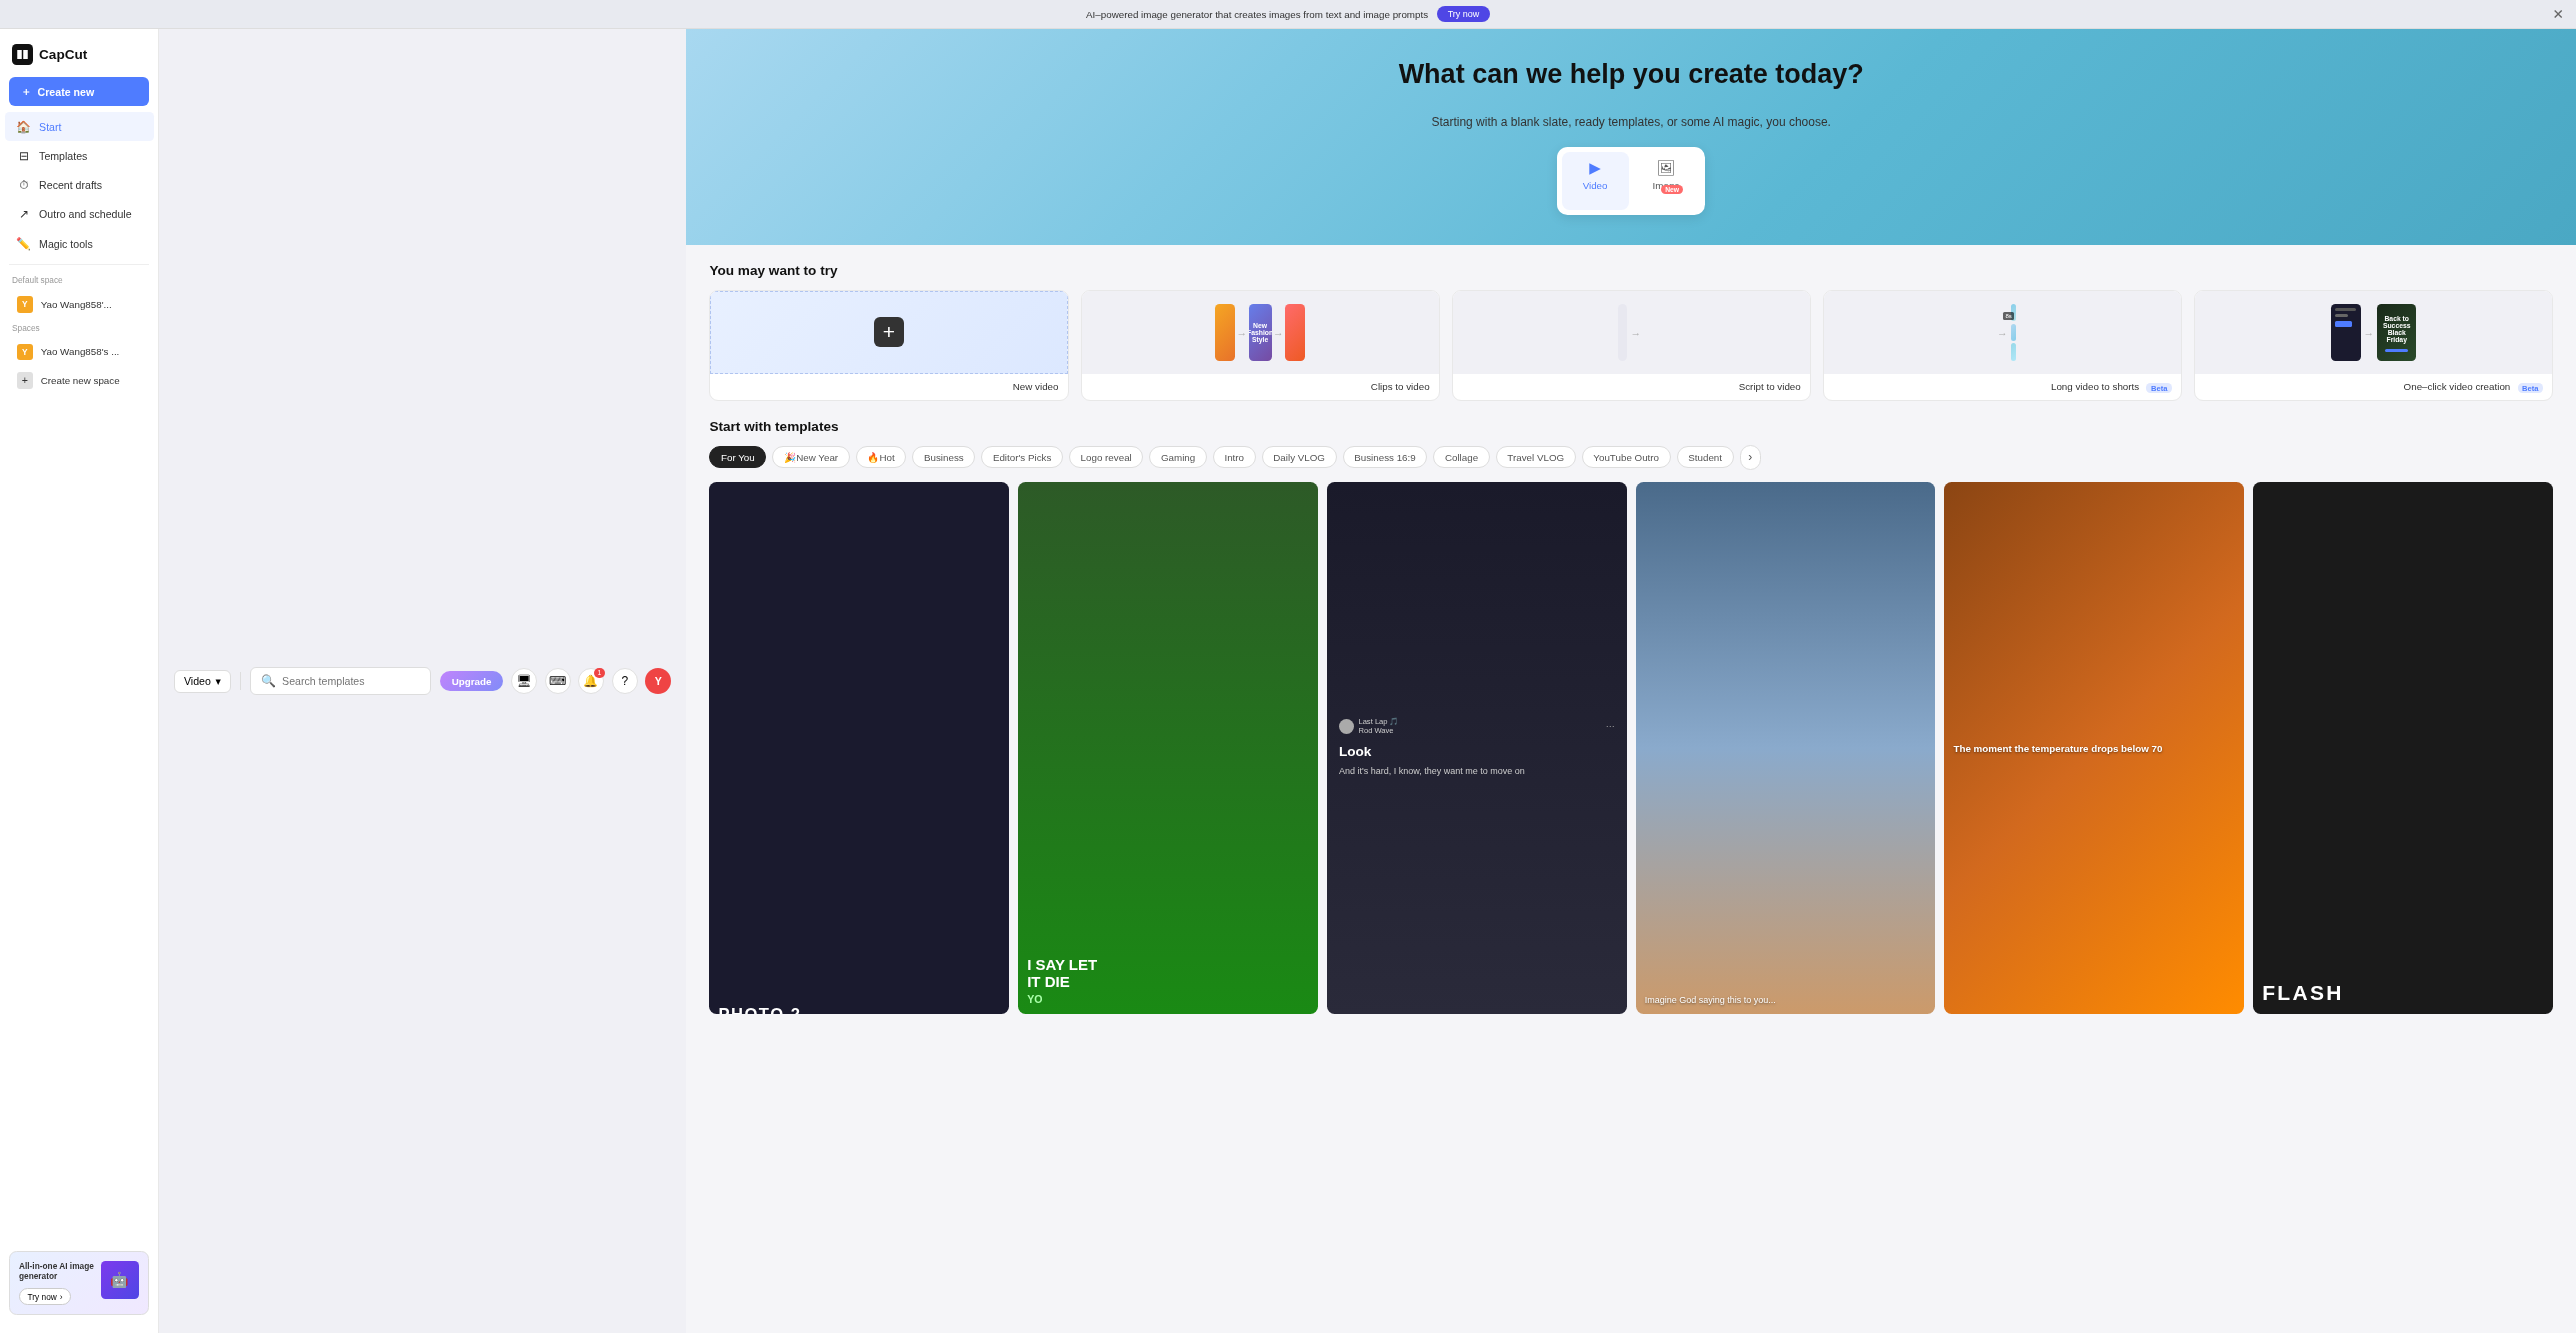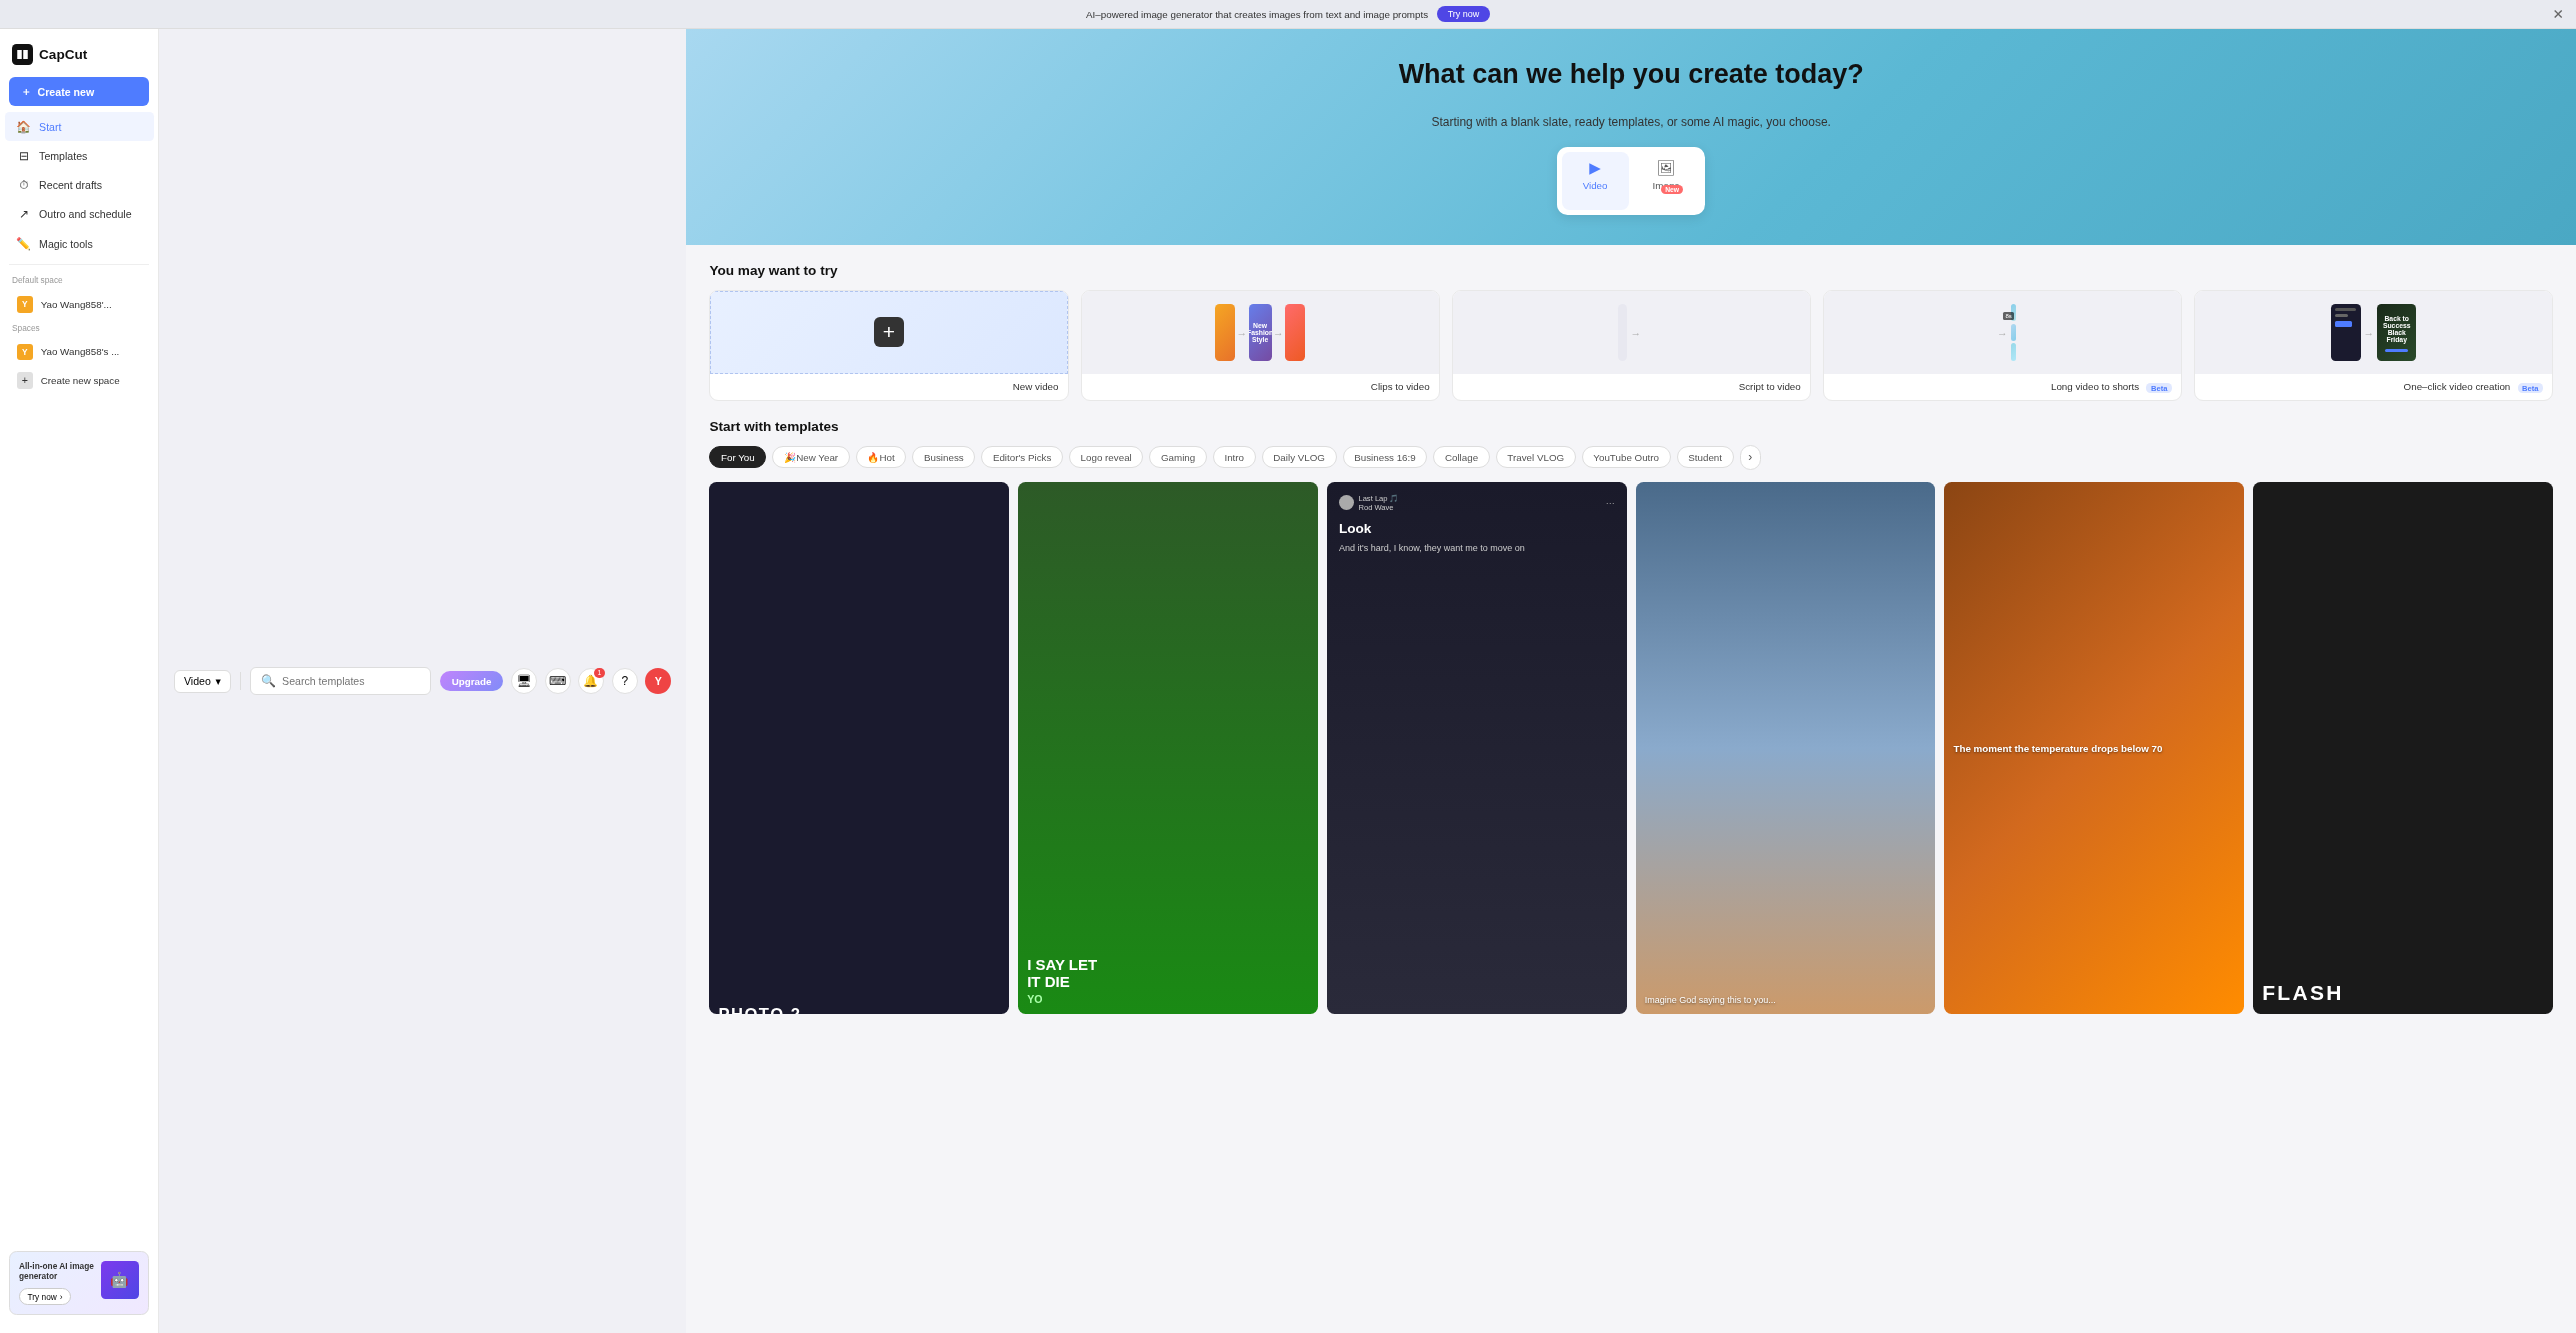--- a/index.html
+++ b/index.html
@@ -450,21 +450,21 @@
           </div>
 
           <div class="template-card" style="background:linear-gradient(180deg,#2d5a27 0%,#1a8a14 100%);">
             <div style="height:100%;display:flex;flex-direction:column;align-items:flex-start;justify-content:flex-end;padding:9px;">
               <div style="color:white;font-size:15px;font-weight:900;line-height:1.1;text-transform:uppercase;">I SAY LET<br>IT DIE</div>
               <div style="color:#aaffaa;font-size:10.6px;font-weight:900;margin-top:3px;">YO</div>
             </div>
           </div>
 
           <div class="template-card" style="background:linear-gradient(180deg,#1a1a2a 0%,#2a2a3a 100%);">
-            <div style="height:100%;display:flex;flex-direction:column;padding:12px;justify-content:flex-start;">
+            <div style="height:100%;display:flex;flex-direction:column;padding:12px;justify-content:center;">
               <div style="display:flex;align-items:center;gap:4.5px;margin-bottom:9px;">
                 <div style="width:15px;height:15px;border-radius:50%;background:#aaa;"></div>
                 <div style="font-size:7.6px;color:#ccc;">Last Lap 🎵<br>Rod Wave</div>
                 <span style="margin-left:auto;color:#aaa;font-size:9px;">···</span>
               </div>
               <div style="color:white;font-size:13.6px;font-weight:700;margin-bottom:6px;">Look</div>
               <div style="color:#ccc;font-size:9px;line-height:1.5;">And it's hard, I know, they want me to move on</div>
             </div>
           </div>
 

